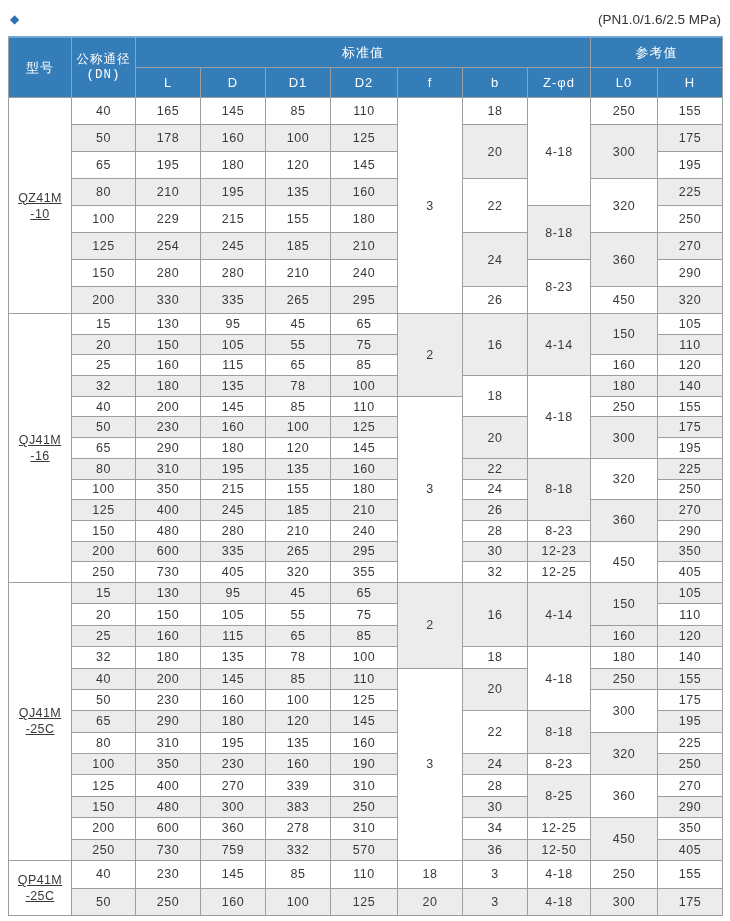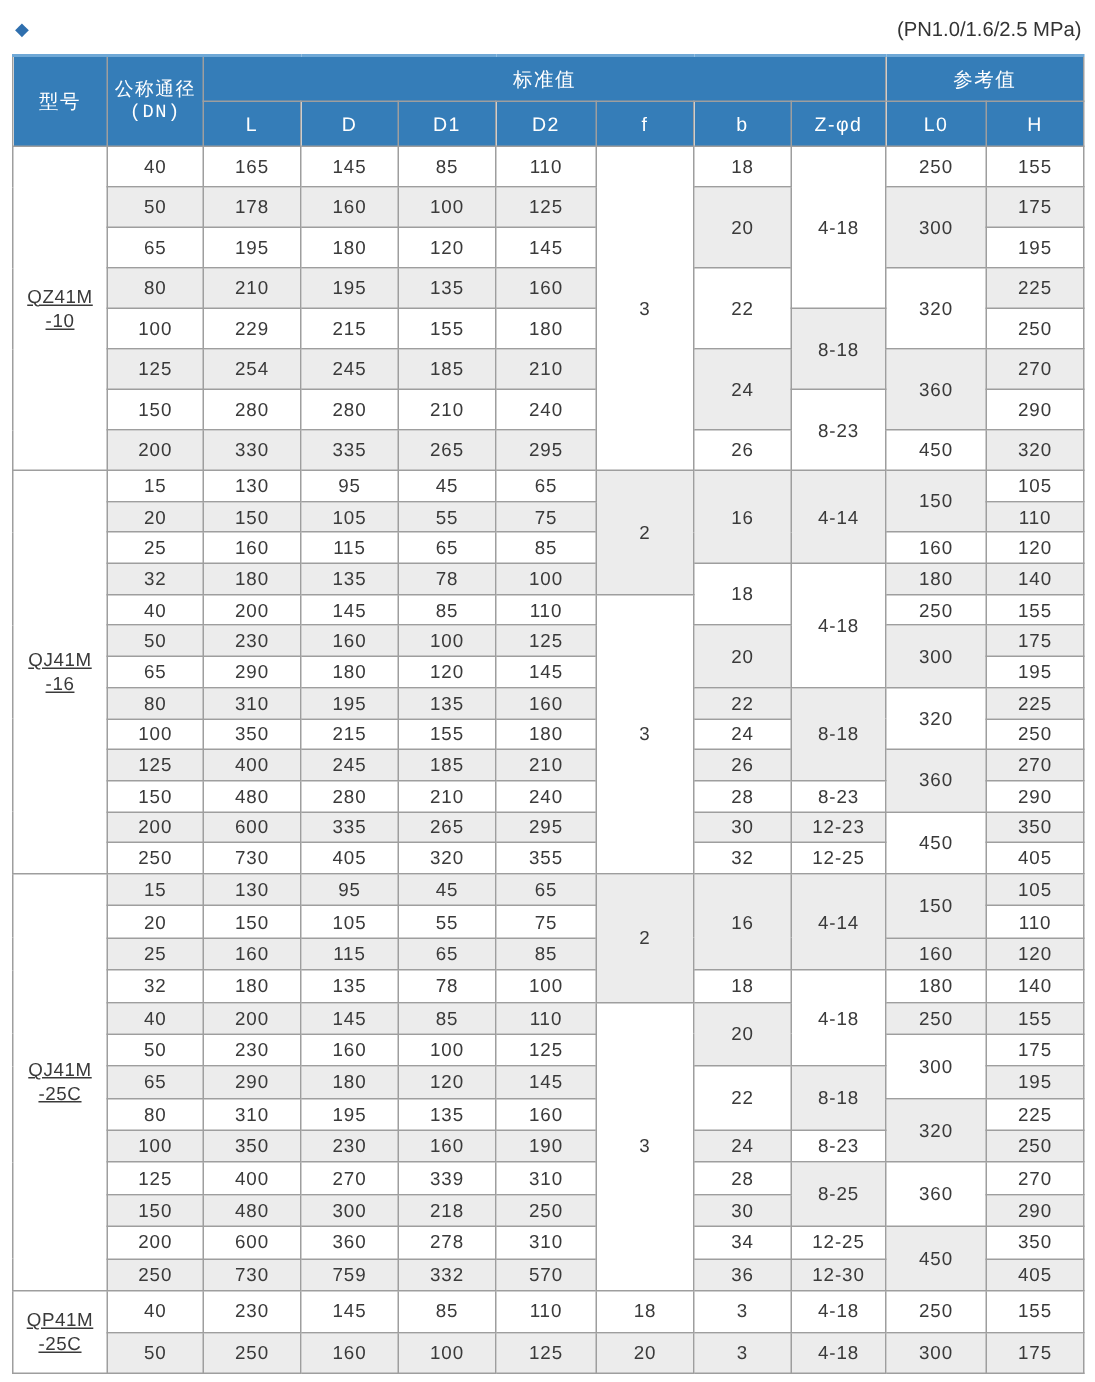--- a/index.html
+++ b/index.html
@@ -408,21 +408,21 @@
           <td>310</td>
           <td>28</td>
           <td class="g" rowspan="2">8-25</td>
           <td rowspan="2">360</td>
           <td>270</td>
         </tr>
         <tr style="height: 21.4px;">
           <td class="g">150</td>
           <td class="g">480</td>
           <td class="g">300</td>
-          <td class="g">218</td>
+          <td class="g">383</td>
           <td class="g">250</td>
           <td class="g">30</td>
           <td class="g">290</td>
         </tr>
         <tr style="height: 21.4px;">
           <td>200</td>
           <td>600</td>
           <td>360</td>
           <td>278</td>
           <td>310</td>
@@ -431,21 +431,21 @@
           <td class="g" rowspan="2">450</td>
           <td>350</td>
         </tr>
         <tr style="height: 21.4px;">
           <td class="g">250</td>
           <td class="g">730</td>
           <td class="g">759</td>
           <td class="g">332</td>
           <td class="g">570</td>
           <td class="g">36</td>
-          <td class="g">12-30</td>
+          <td class="g">12-50</td>
           <td class="g">405</td>
         </tr>
         <tr style="height: 27.5px;">
           <td rowspan="2" class="model-cell">
             <div class="model-line">QP41M</div>
             <div class="model-line">-25C</div>
           </td>
           <td>40</td>
           <td>230</td>
           <td>145</td>

